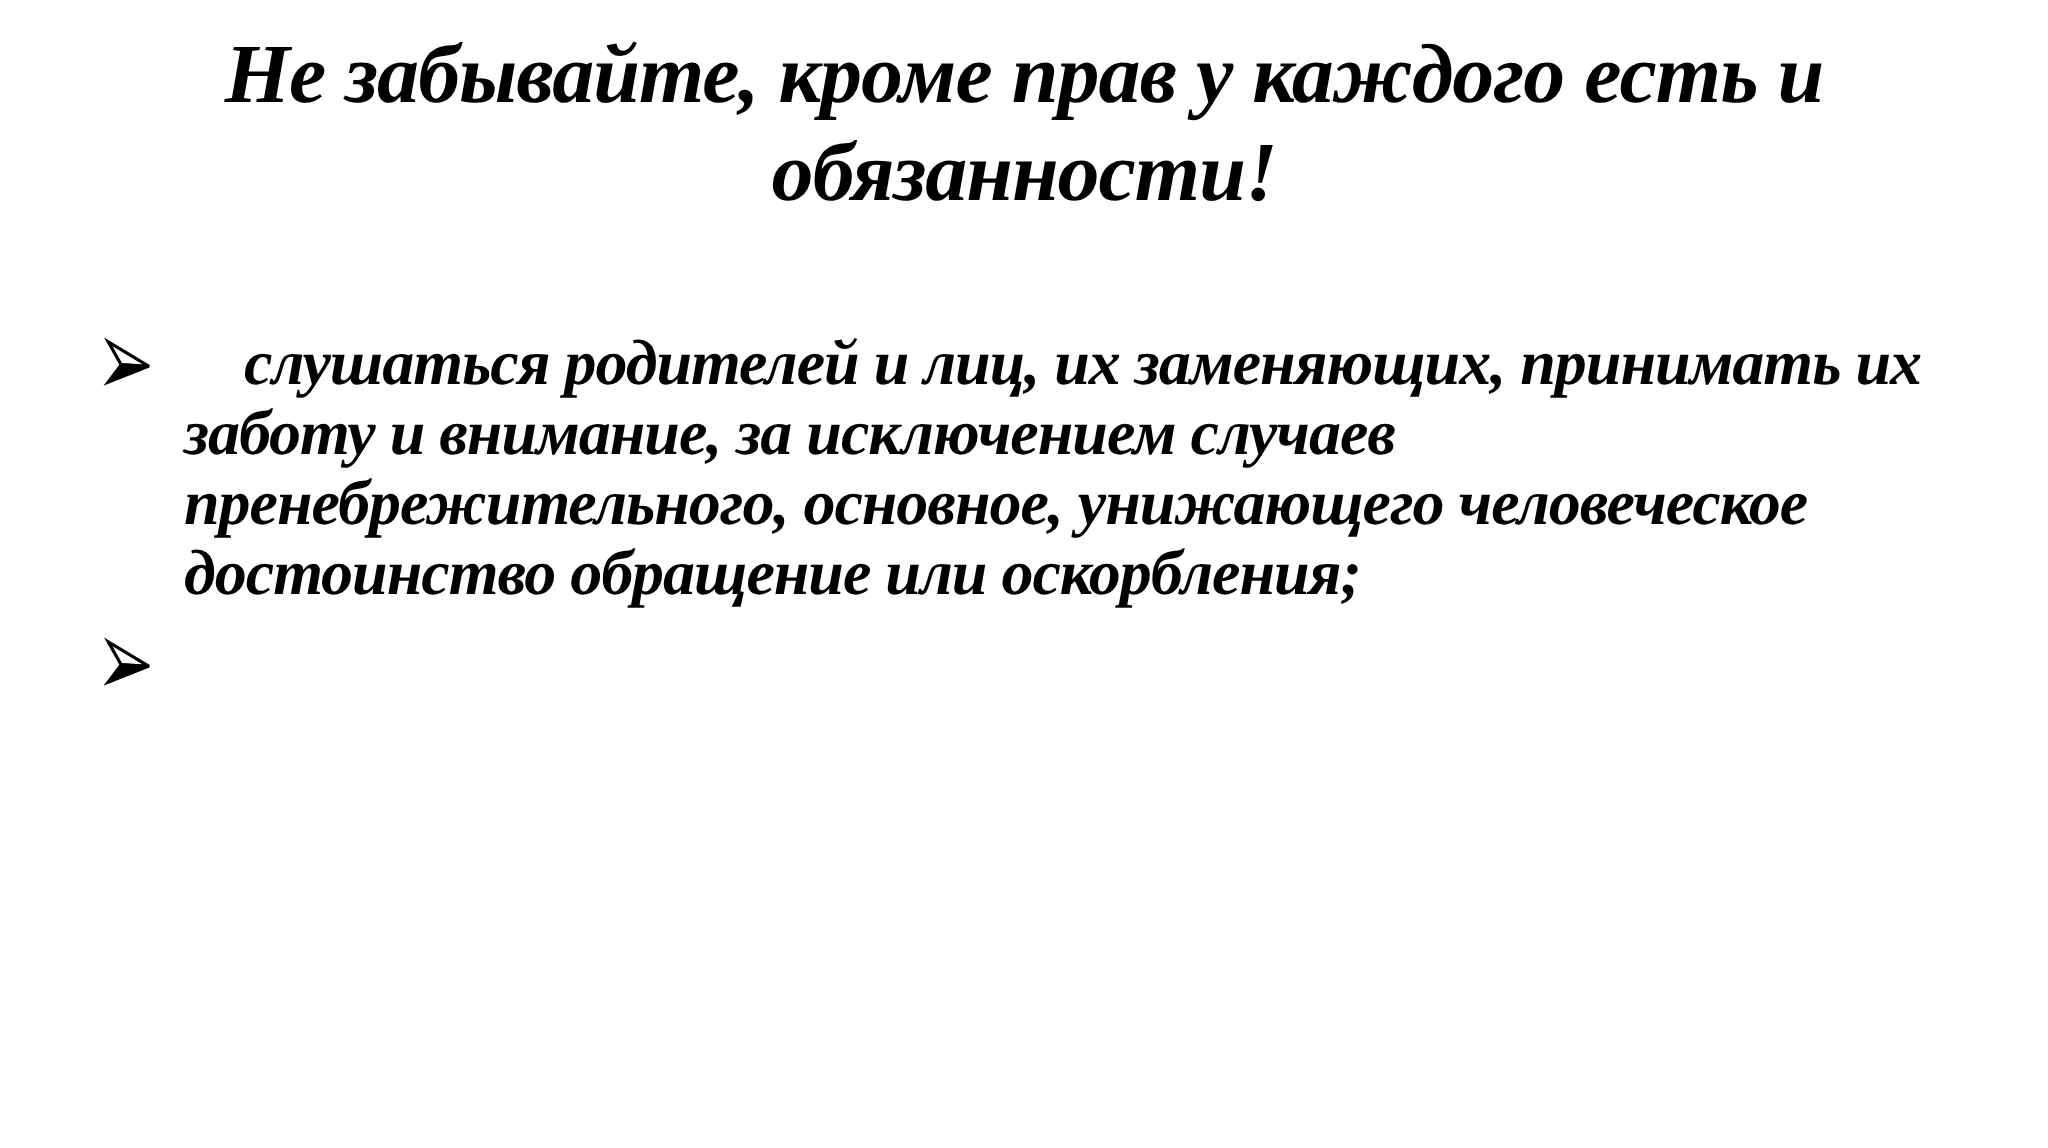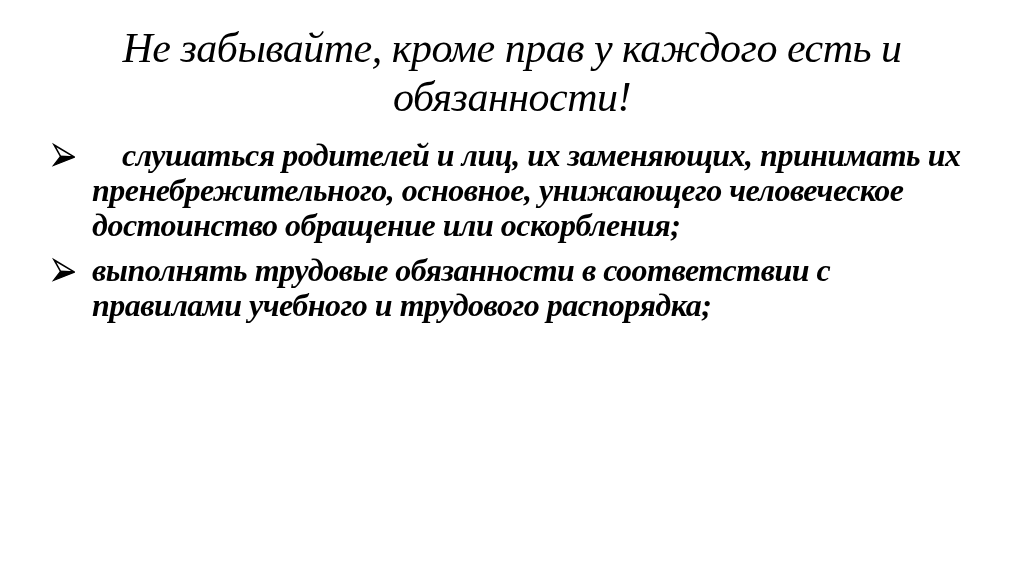--- a/index.html
+++ b/index.html
@@ -7,31 +7,31 @@
     position: relative;
     width: 1024px;
     height: 574px;
     margin: 0 auto;
     background: #ffffff;
     overflow: hidden;
     color: #000000;
     font-family: "Liberation Serif", "DejaVu Serif", serif;
   }
   .title {
-    margin: 24px auto 0 auto;
+    margin: 14px auto 0 auto;
     max-width: 910px;
     font-size: 42px;
     line-height: 49px;
-    font-weight: normal;
+    font-weight: bold;
     font-style: italic;
     text-align: center;
     letter-spacing: -0.5px;
   }
   .bullet-list {
-    margin-top: 16px;
+    margin-top: 52px;
     padding-left: 50px;
     padding-right: 30px;
   }
   .bullet-item {
     display: flex;
     align-items: flex-start;
     margin-bottom: 10px;
     font-size: 32px;
     line-height: 35px;
     font-weight: bold;
@@ -54,30 +54,27 @@
   <div class="bullet-list" id="bullet-list">
       <div class="bullet-item">
         <span class="marker">
           <svg width="27" height="27" viewBox="0 0 27 27" style="transform:rotate(6deg)">
             <path d="M3 3 L24.5 13 L10.5 13.6 Z" fill="#ffffff" stroke="#000000" stroke-width="1.6" stroke-linejoin="miter"></path>
             <path d="M10.5 13.6 L24.5 13 L4.5 23.5 Z" fill="#000000" stroke="#000000" stroke-width="1.2" stroke-linejoin="miter"></path>
           </svg>
         </span>
         <div class="lines">
           <div class="line">    слушаться родителей и лиц, их заменяющих, принимать их</div>
+          <div class="line">заботу и внимание, за исключением случаев</div>
           <div class="line">пренебрежительного, основное, унижающего человеческое</div>
           <div class="line">достоинство обращение или оскорбления;</div>
         </div>
       </div>
       <div class="bullet-item">
         <span class="marker">
           <svg width="27" height="27" viewBox="0 0 27 27" style="transform:rotate(6deg)">
             <path d="M3 3 L24.5 13 L10.5 13.6 Z" fill="#ffffff" stroke="#000000" stroke-width="1.6" stroke-linejoin="miter"></path>
             <path d="M10.5 13.6 L24.5 13 L4.5 23.5 Z" fill="#000000" stroke="#000000" stroke-width="1.2" stroke-linejoin="miter"></path>
           </svg>
         </span>
-        <div class="lines">
-          <div class="line">выполнять трудовые обязанности в соответствии с</div>
-          <div class="line">правилами учебного и трудового распорядка;</div>
-        </div>
       </div>
     </div>
 </div>
 
 </body></html>

